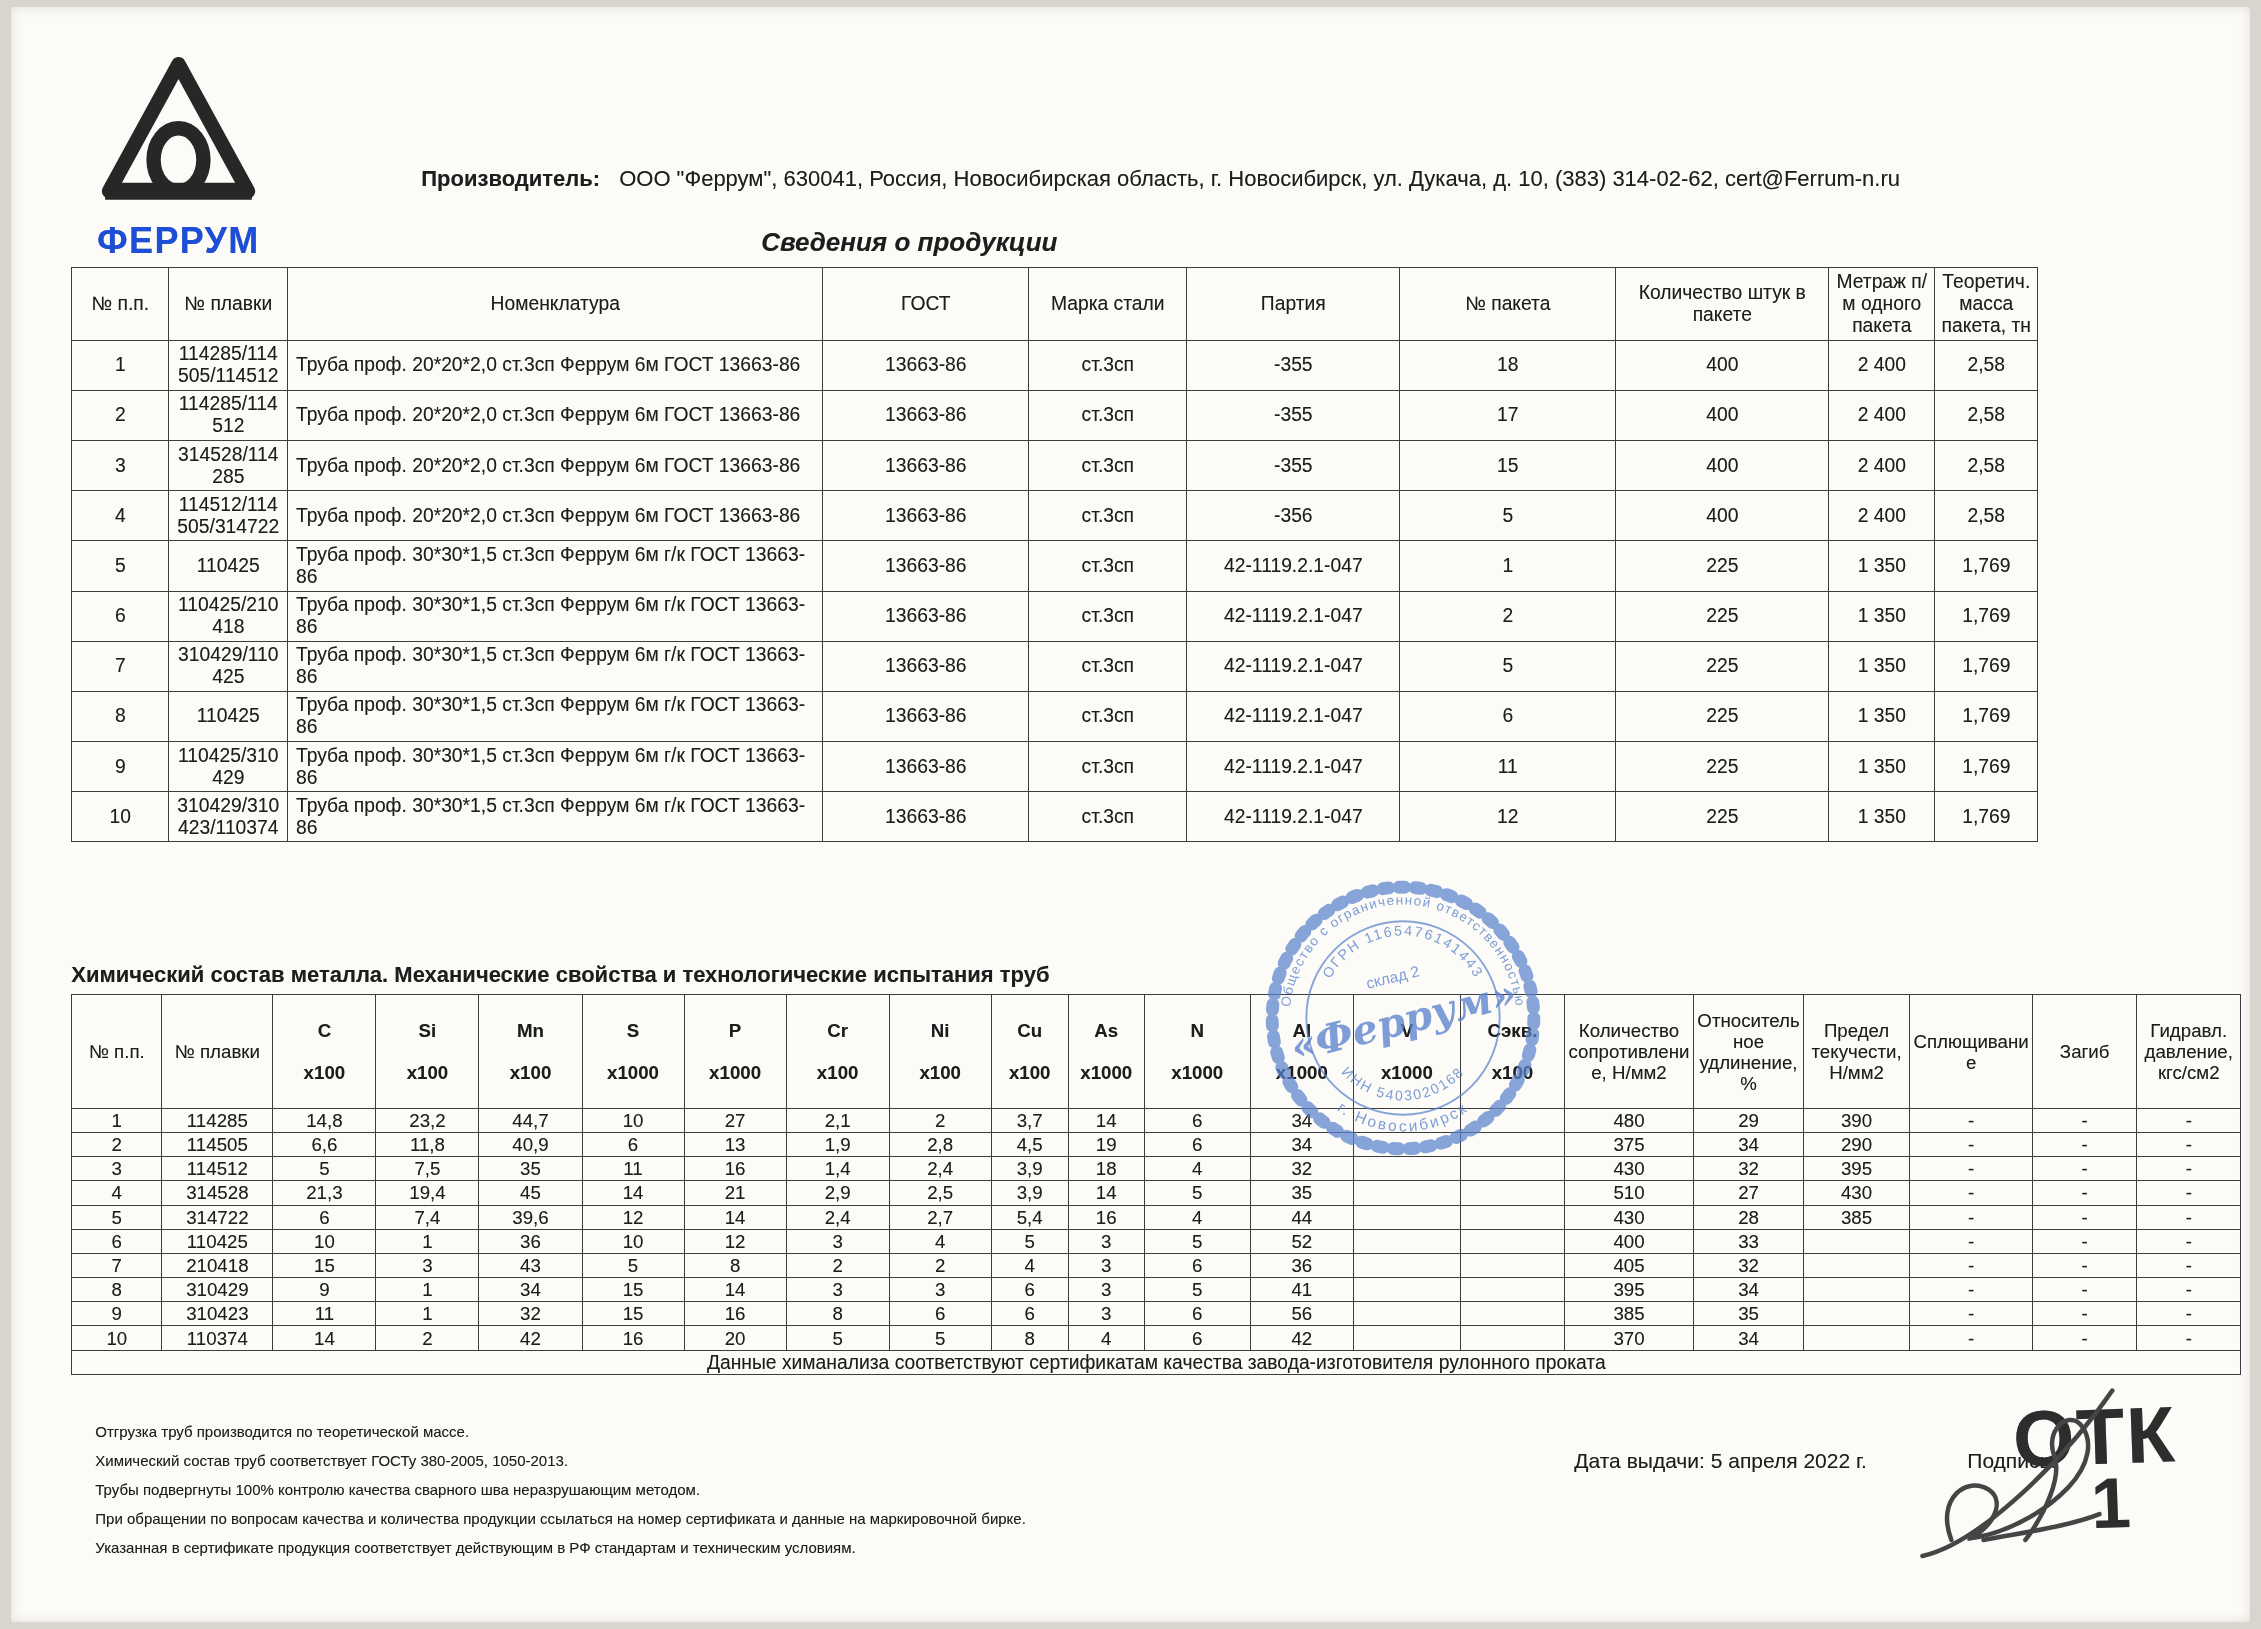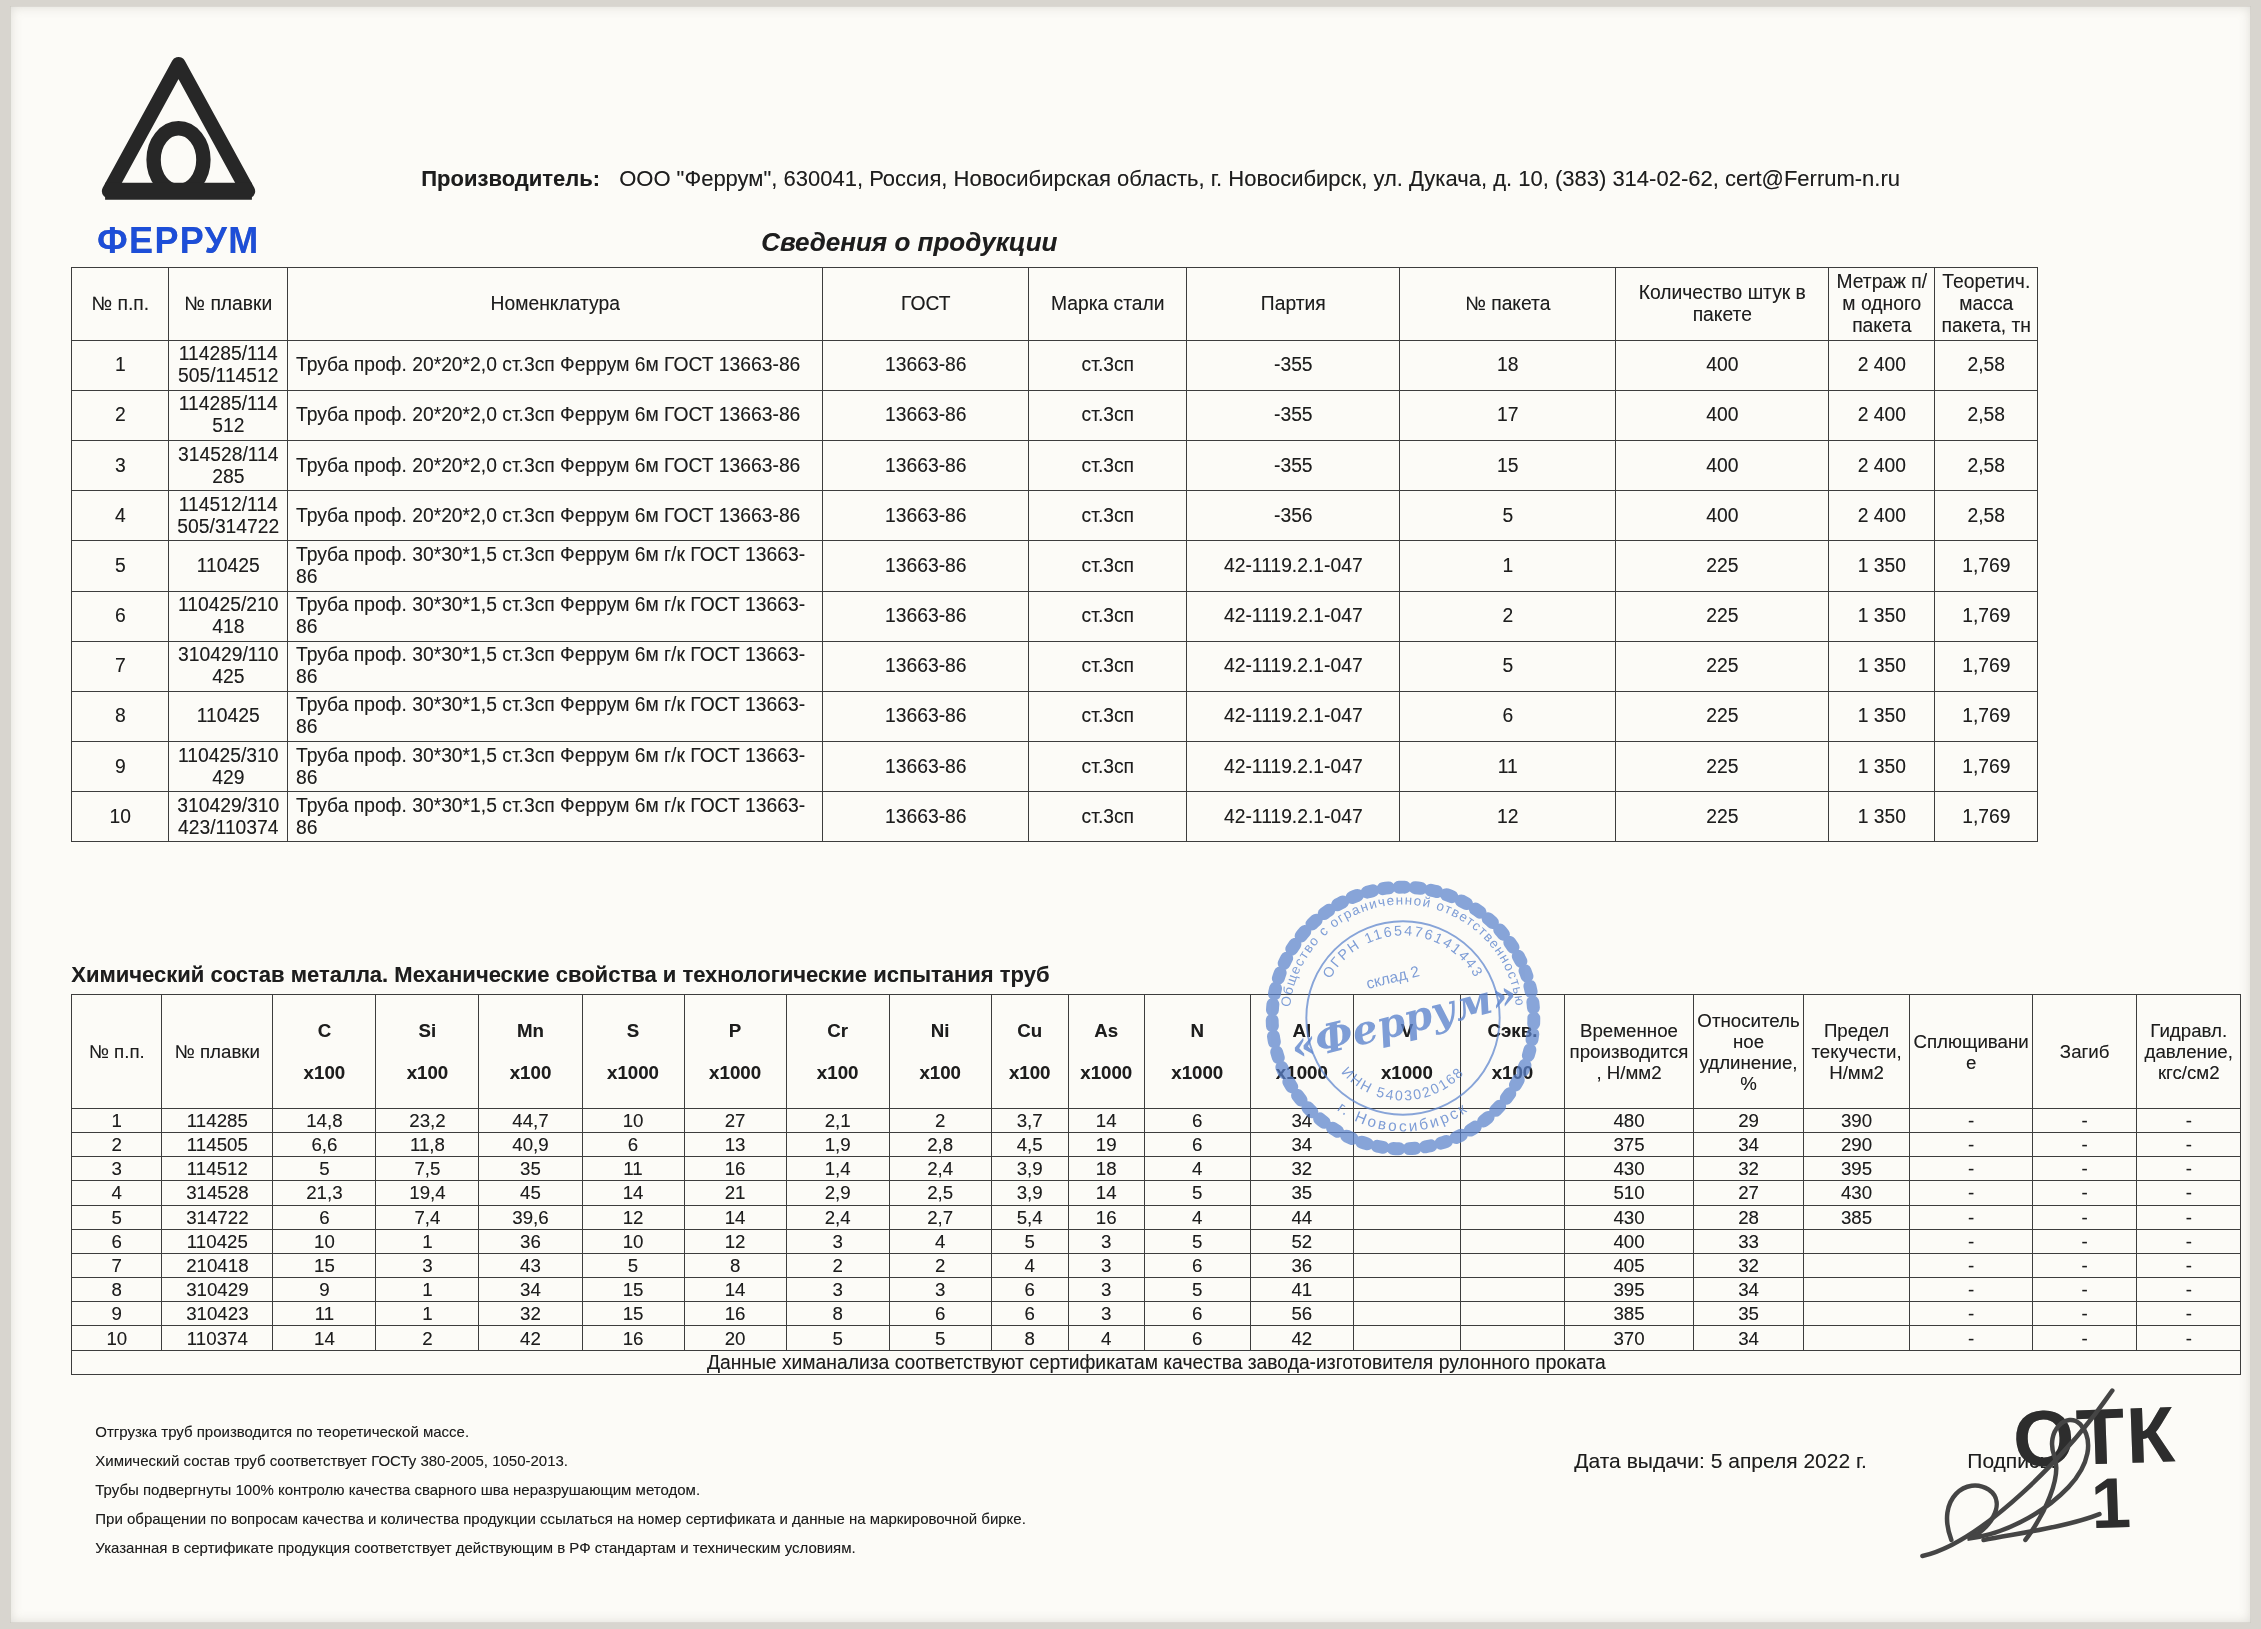--- a/index.html
+++ b/index.html
@@ -292,21 +292,21 @@
 x1000</td>
           <td>Al
 
 x1000</td>
           <td>V
 
 x1000</td>
           <td>Сэкв.
 
 x100</td>
-          <td>Временное производится, Н/мм2</td>
+          <td>Количество сопротивление, Н/мм2</td>
           <td>Относительное удлинение, %</td>
           <td>Предел текучести, Н/мм2</td>
           <td>Сплющивание</td>
           <td>Загиб</td>
           <td>Гидравл. давление, кгс/см2</td>
         </tr>
       </tbody>
     <tbody>
         <tr>
           <td>1</td>

